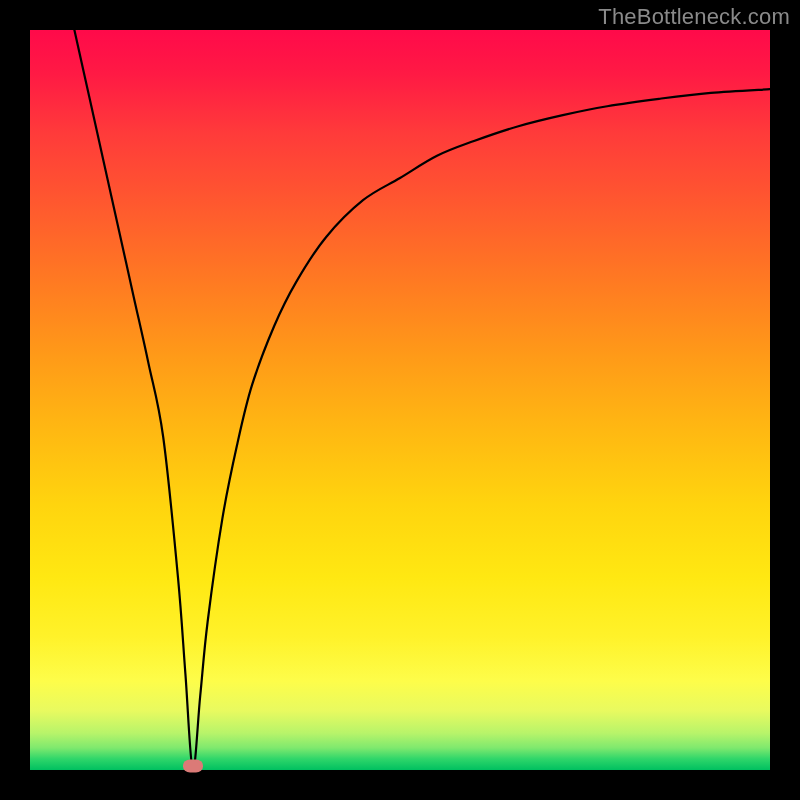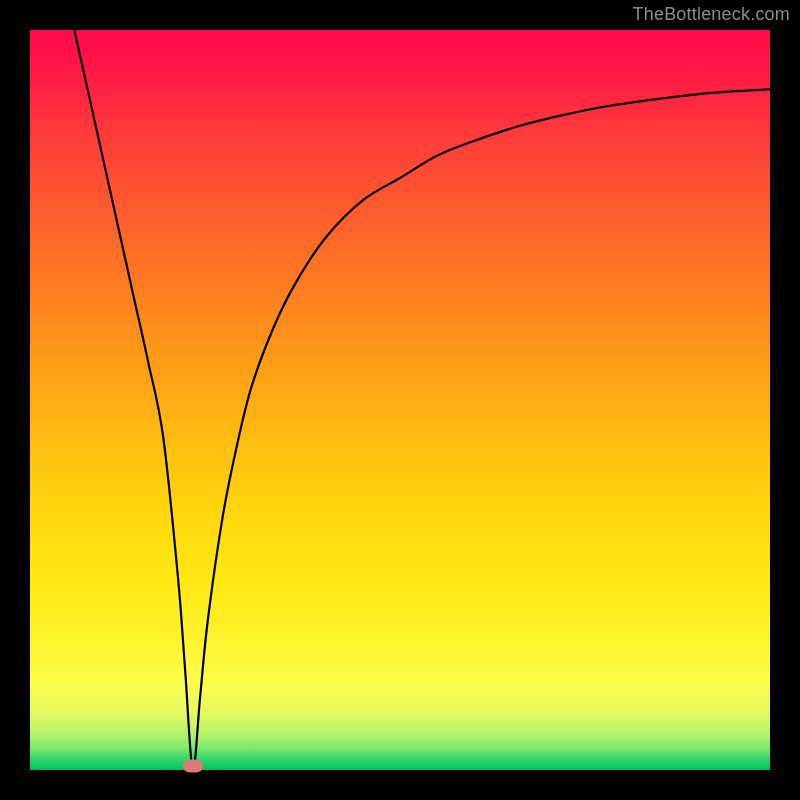--- a/index.html
+++ b/index.html
@@ -58,21 +58,21 @@
     height: 13px;
     border-radius: 7px / 6px;
     background: #db7a77;
     transform: translate(-50%, -50%);
   }
   .watermark {
     position: absolute;
     top: 4px;
     right: 10px;
     color: #8a8a8a;
-    font-size: 18px;
+    font-size: 22px;
     letter-spacing: 0.2px;
     font-weight: 500;
     user-select: none;
   }
 </style>
 </head>
 <body>
 
 <div class="watermark">TheBottleneck.com</div>
 

